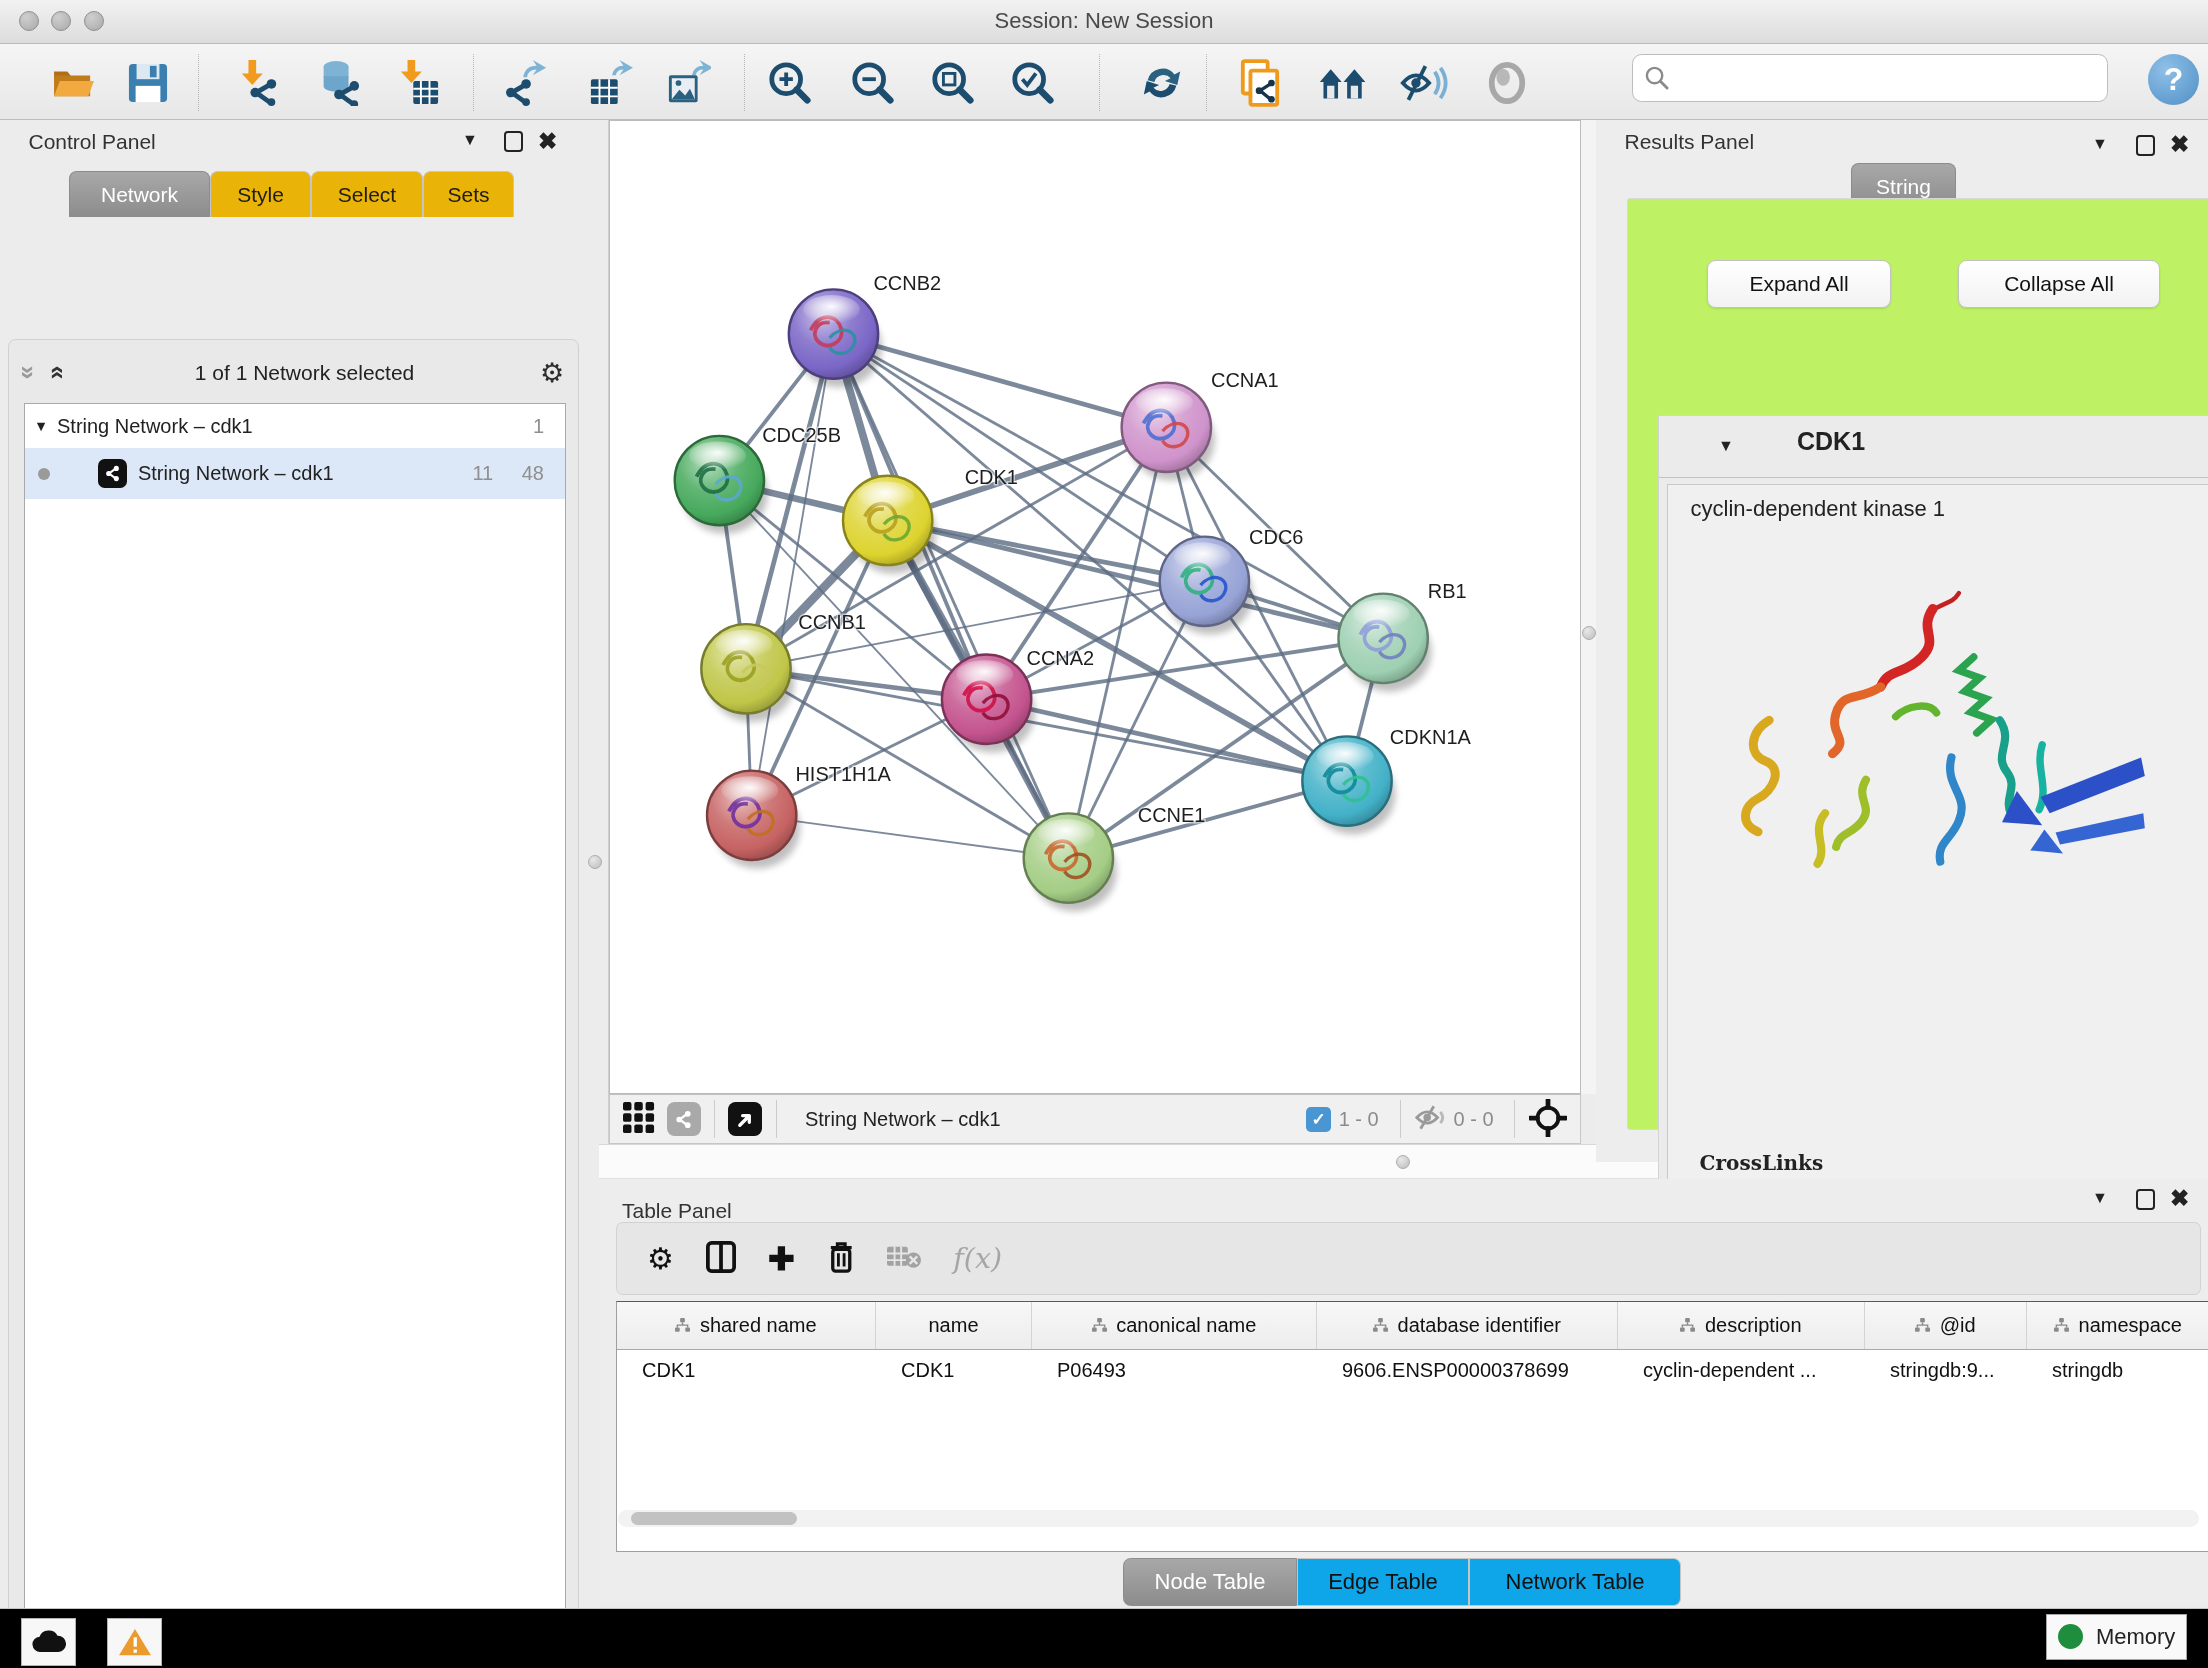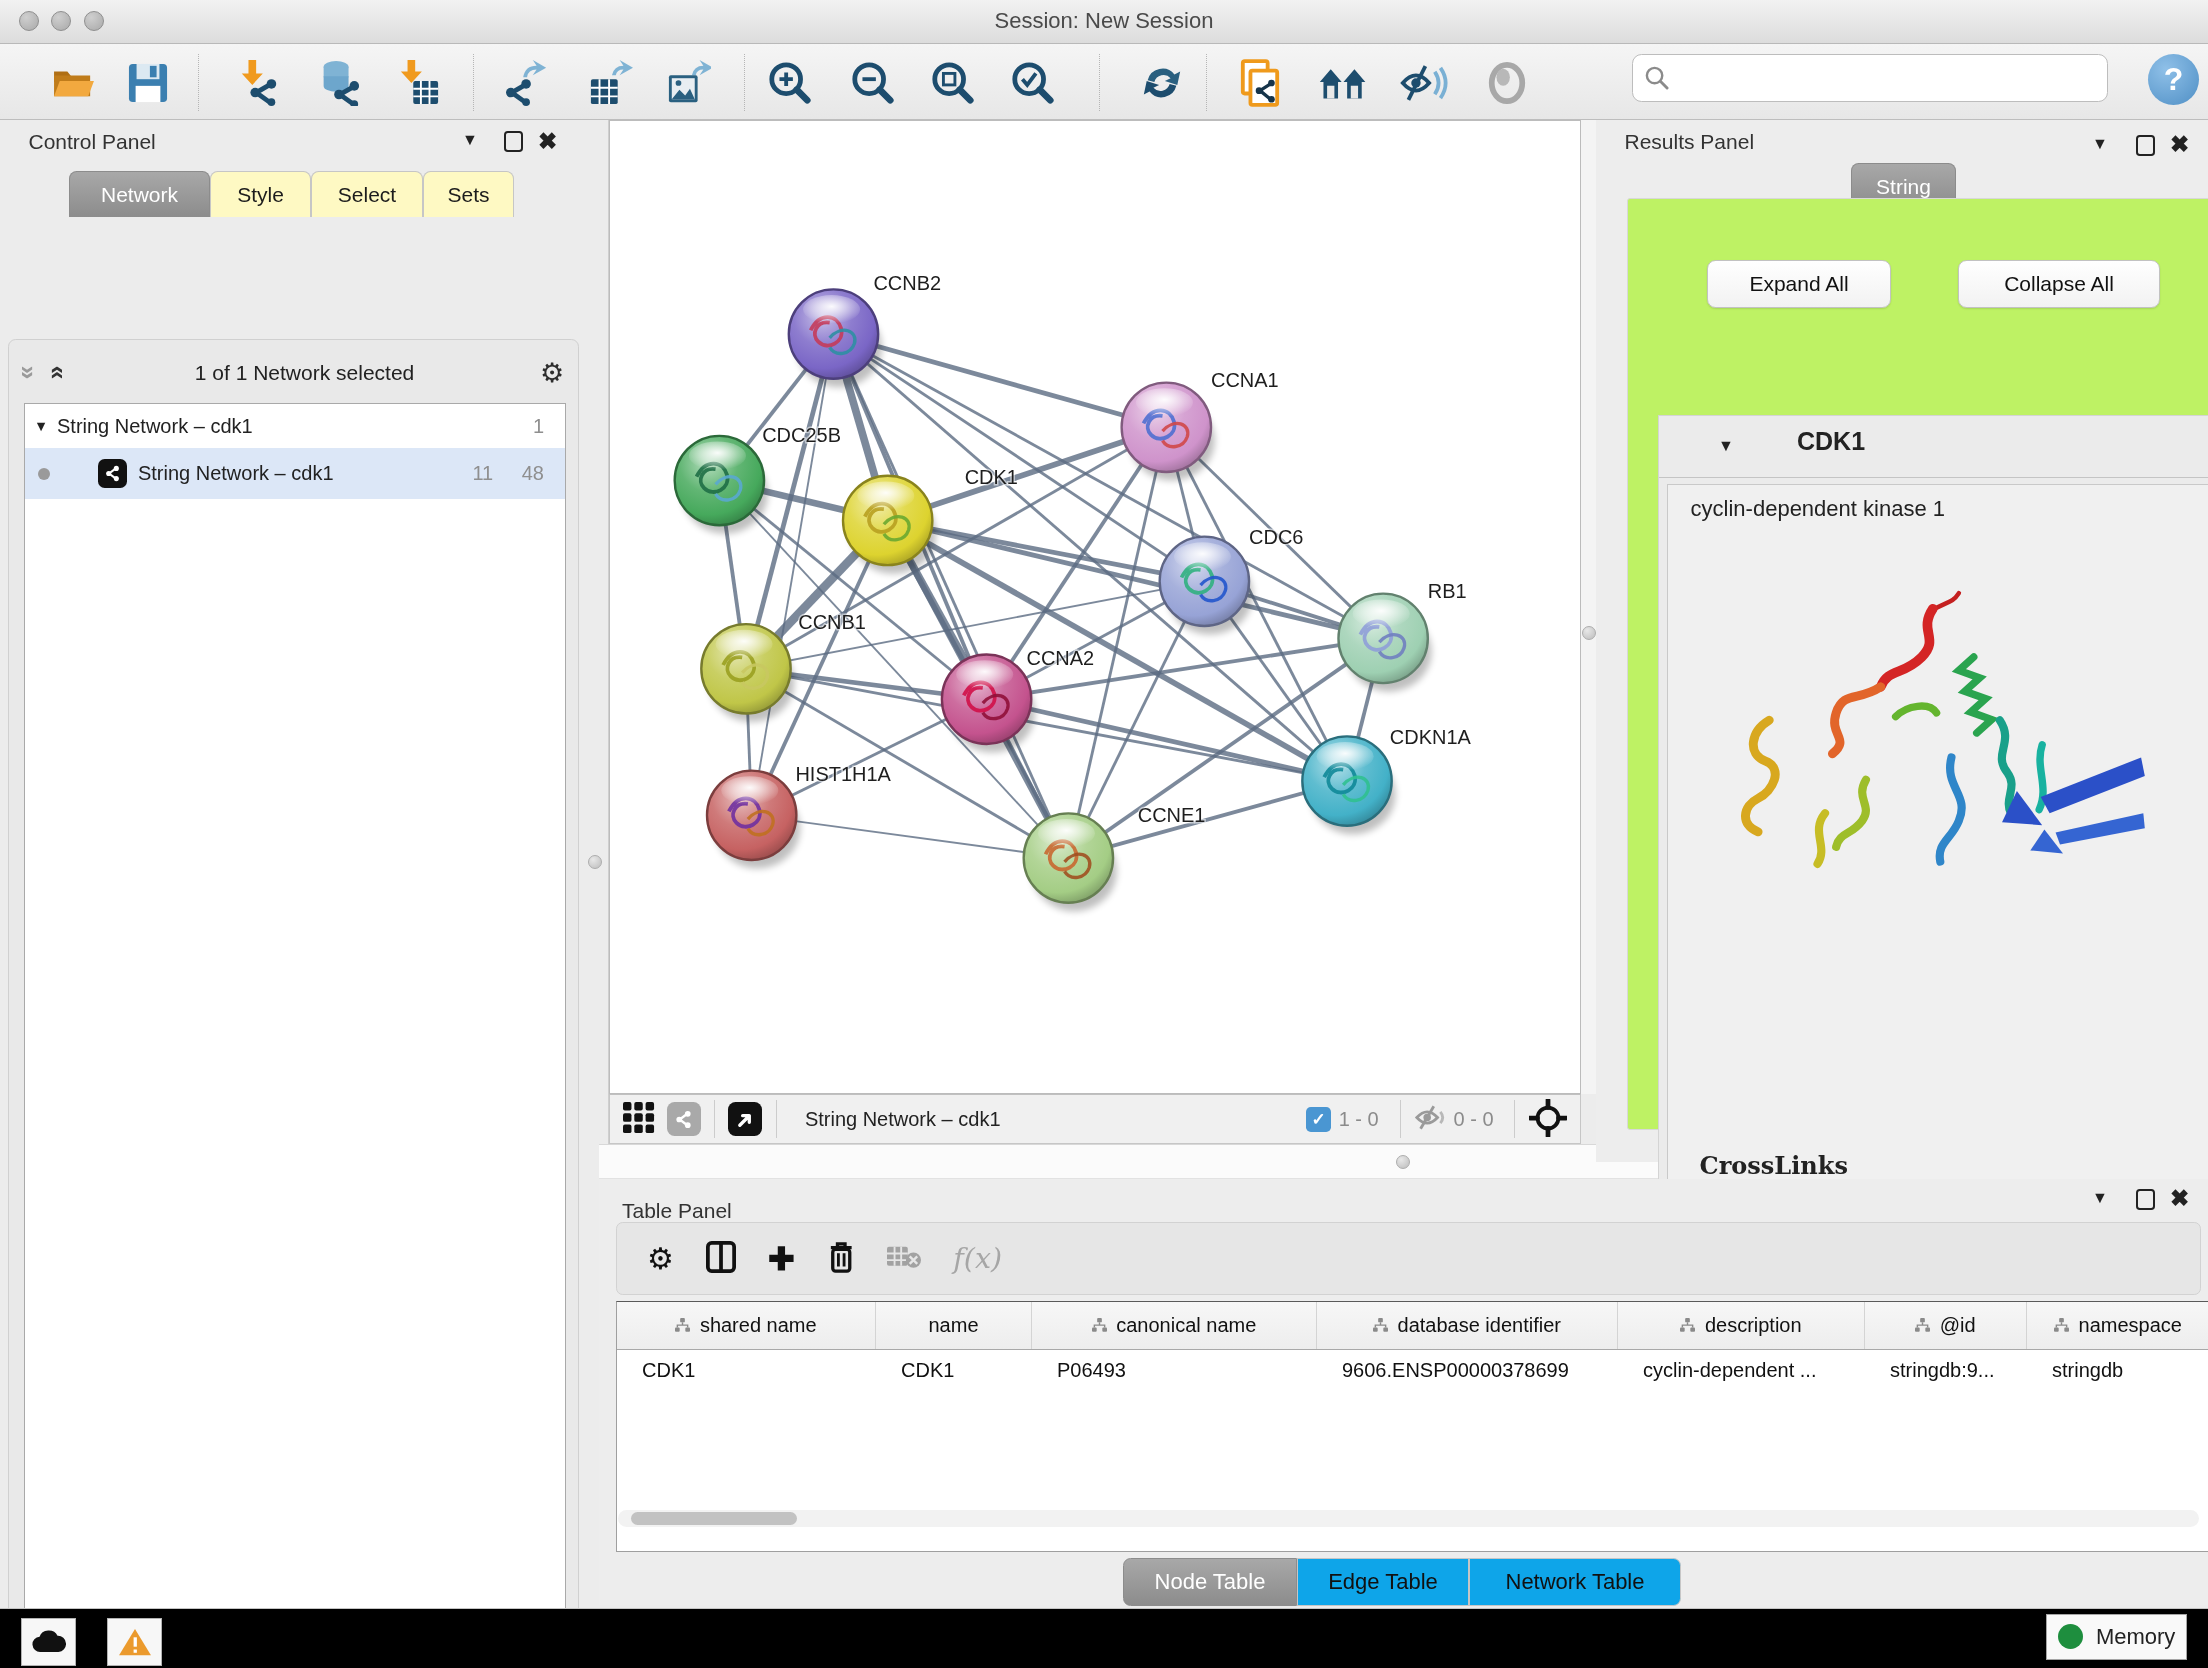--- a/index.html
+++ b/index.html
@@ -26,21 +26,21 @@
     background:radial-gradient(circle at 35% 30%, #8fc0e8,#4f8fc5); color:#fff; font-size:32px; font-weight:bold;
     display:flex; align-items:center; justify-content:center; }
 
   
   .panel-title { font-size:21px; color:#333; }
   .sq { width:19px; height:21px; border:2.4px solid #222; border-radius:3.8px; display:inline-block; }
 
   
   #control-panel { left:0; top:120px; width:584px; height:1457px; background:#ececec; }
   #cp-splitter { left:584px; top:120px; width:25px; height:1457px; background:#ececec; border-right:1px solid #cfcfcf; }
-  .tab { position:absolute; height:46px; background:#fef9c3; border:1px solid #c6c6c6; border-bottom:none;
+  .tab { position:absolute; height:46px; background:#eab308; border:1px solid #c6c6c6; border-bottom:none;
     border-radius:7.6px 7.6px 0 0; font-size:21px; color:#1c1c1c; display:flex; align-items:center; justify-content:center; }
   .tab.sel { background:linear-gradient(#a8a8a8,#8c8c8c); color:#fff; border-color:#8c8c8c; }
   #cp-body { left:7.6px; top:219px; width:571px; height:1354px; background:#e9e9e9; border:1px solid #d0d0d0; border-radius:7.6px; }
   #cp-selrow { left:15px; top:228px; width:555px; height:49px; display:flex; align-items:center; }
   .chev { font-size:25px; font-weight:bold; transform:rotate(90deg); display:inline-block; width:27px; text-align:center; }
   #cp-tree { left:24px; top:283px; width:542px; height:1284px; background:#fff; border:1px solid #a9a9a9; }
   .tree-row { position:relative; height:44px; display:flex; align-items:center; font-size:20px; }
   .tree-row.selrow { background:#dce7f7; height:51px; }
   .badge { color:#8f8f8f; font-size:20px; }
   .string-ico { width:28.5px; height:28.5px; border-radius:6.7px; background:#111; display:inline-flex; align-items:center; justify-content:center; }
@@ -630,21 +630,21 @@
             <path d="M360,120 l-20,18 28,10 -20,18 28,10 -20,18 28,10 -20,18" stroke="#2aa44f" stroke-width="10"></path>
             <path d="M395,205 C415,235 385,250 405,275 C420,295 400,310 410,330" stroke="#19a08a" stroke-width="11"></path>
             <path d="M452,238 C442,268 462,295 448,325" stroke="#18b2a0" stroke-width="10"></path>
             <path d="M330,255 C320,295 355,305 340,340 C330,365 310,370 315,395" stroke="#2f86c9" stroke-width="11"></path>
           </g>
           <path d="M585,255 L450,308 L462,330 L590,280 Z" fill="#2b50c8"></path>
           <path d="M418,300 L452,346 L398,342 Z" fill="#2b50c8"></path>
           <path d="M588,330 L470,356 L476,372 L590,350 Z" fill="#3565d2"></path>
           <path d="M455,352 L480,384 L436,380 Z" fill="#3565d2"></path>
         </svg>
-        <div class="serif" style="position:absolute; left:32px; top:666px; font-size:24px; font-weight:bold;">CrossLinks</div>
+        <div class="serif" style="position:absolute; left:32px; top:666px; font-size:20px; font-weight:bold;">CrossLinks</div>
         <div id="xl-rows">
             <div class="xl-row serif" style="left: 55px; top: 711px; width: 476px;"><span class="xl-label" style="display: inline-block; width: 176px;">Uniprot:</span><span class="xl-link">P06493</span></div>
             <div class="xl-row serif" style="left: 55px; top: 761px; width: 476px;"><span class="xl-label" style="display: inline-block; width: 176px;">GeneCard:</span><span class="xl-link">P06493</span></div>
             <div class="xl-row serif" style="left: 55px; top: 810px; width: 476px;"><span class="xl-label" style="display: inline-block; width: 176px;">Compartments:</span><span class="xl-link">9606.ENSP00000378699</span></div>
             <div class="xl-row serif" style="left: 55px; top: 860px; width: 476px;"><span class="xl-label" style="display: inline-block; width: 176px;">Tissues:</span><span class="xl-link">9606.ENSP00000378699</span></div>
             <div class="xl-row serif" style="left: 55px; top: 909px; width: 476px;"><span class="xl-label" style="display: inline-block; width: 176px;">Pharos:</span><span class="xl-link">P06493</span></div>
           </div>
       </div>
     </div>
   </div>

